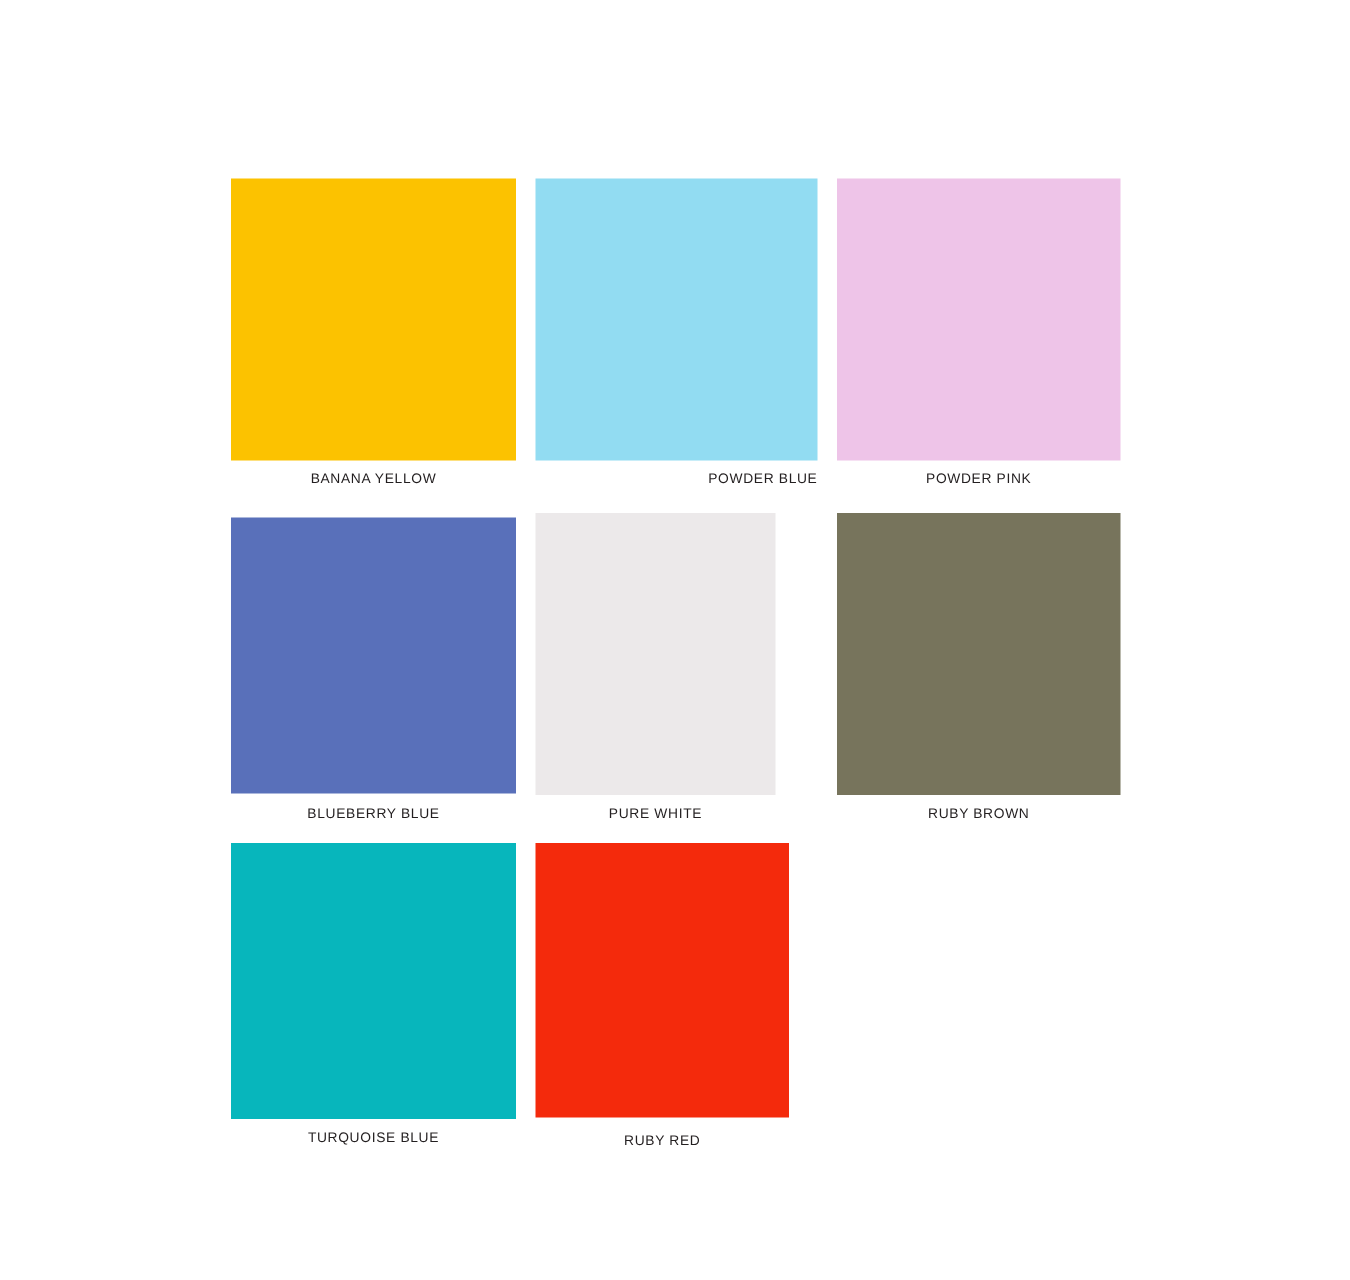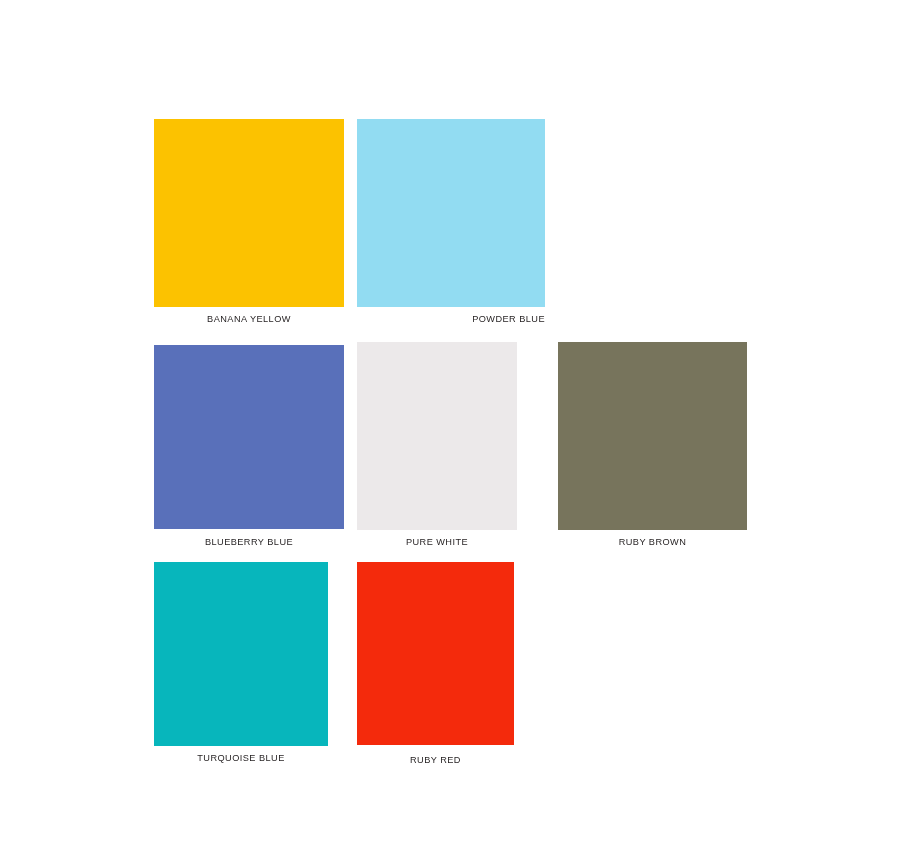--- a/index.html
+++ b/index.html
@@ -41,33 +41,37 @@
 
 <div id="palette" style="background: rgb(255, 255, 255); border-radius: 24px;">
     <div class="swatch-cell" style="left: 154px; top: 119px; width: 190px;">
       <div class="swatch-chip" style="height: 188px; background: rgb(252, 194, 0);"></div>
       <span class="swatch-label" style="position: absolute; left: 0px; top: 195px; color: rgb(35, 31, 32);">BANANA YELLOW</span>
     </div>
     <div class="swatch-cell" style="left: 357px; top: 119px; width: 188px;">
       <div class="swatch-chip" style="height: 188px; background: rgb(146, 220, 242);"></div>
       <span class="swatch-label" style="position: absolute; left: 0px; top: 195px; color: rgb(35, 31, 32); text-align: right;">POWDER BLUE</span>
     </div>
+    <div class="swatch-cell" style="left: 558px; top: 119px; width: 189px;">
+      <div class="swatch-chip" style="height: 188px; background: rgb(238, 196, 232);"></div>
+      <span class="swatch-label" style="position: absolute; left: 0px; top: 195px; color: rgb(35, 31, 32);">POWDER PINK</span>
+    </div>
     <div class="swatch-cell" style="left: 154px; top: 345px; width: 190px;">
       <div class="swatch-chip" style="height: 184px; background: rgb(89, 112, 186);"></div>
       <span class="swatch-label" style="position: absolute; left: 0px; top: 192px; color: rgb(35, 31, 32);">BLUEBERRY BLUE</span>
     </div>
     <div class="swatch-cell" style="left: 357px; top: 342px; width: 160px;">
       <div class="swatch-chip" style="height: 188px; background: rgb(236, 233, 234);"></div>
       <span class="swatch-label" style="position: absolute; left: 0px; top: 195px; color: rgb(35, 31, 32);">PURE WHITE</span>
     </div>
     <div class="swatch-cell" style="left: 558px; top: 342px; width: 189px;">
       <div class="swatch-chip" style="height: 188px; background: rgb(119, 116, 92);"></div>
       <span class="swatch-label" style="position: absolute; left: 0px; top: 195px; color: rgb(35, 31, 32);">RUBY BROWN</span>
     </div>
-    <div class="swatch-cell" style="left: 154px; top: 562px; width: 174px;">
+    <div class="swatch-cell" style="left: 154px; top: 562px; width: 190px;">
       <div class="swatch-chip" style="height: 184px; background: rgb(7, 182, 188);"></div>
       <span class="swatch-label" style="position: absolute; left: 0px; top: 191px; color: rgb(35, 31, 32);">TURQUOISE BLUE</span>
     </div>
-    <div class="swatch-cell" style="left: 357px; top: 562px; width: 157px;">
+    <div class="swatch-cell" style="left: 357px; top: 562px; width: 169px;">
       <div class="swatch-chip" style="height: 183px; background: rgb(244, 42, 12);"></div>
       <span class="swatch-label" style="position: absolute; left: 0px; top: 193px; color: rgb(35, 31, 32);">RUBY RED</span>
     </div>
   </div>
 
 </body></html>

